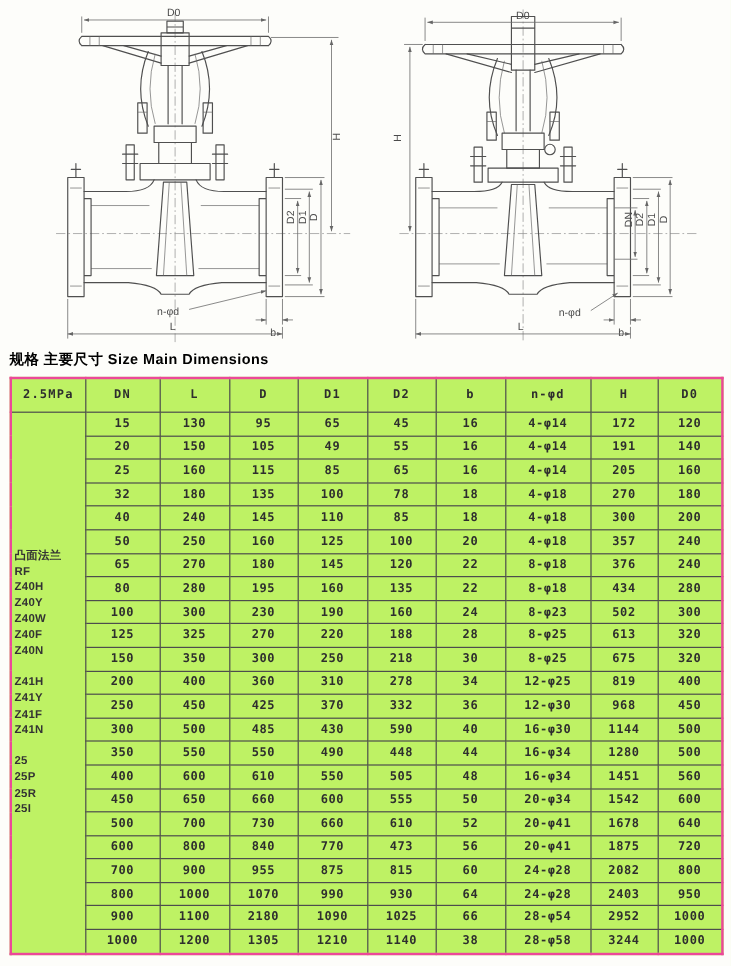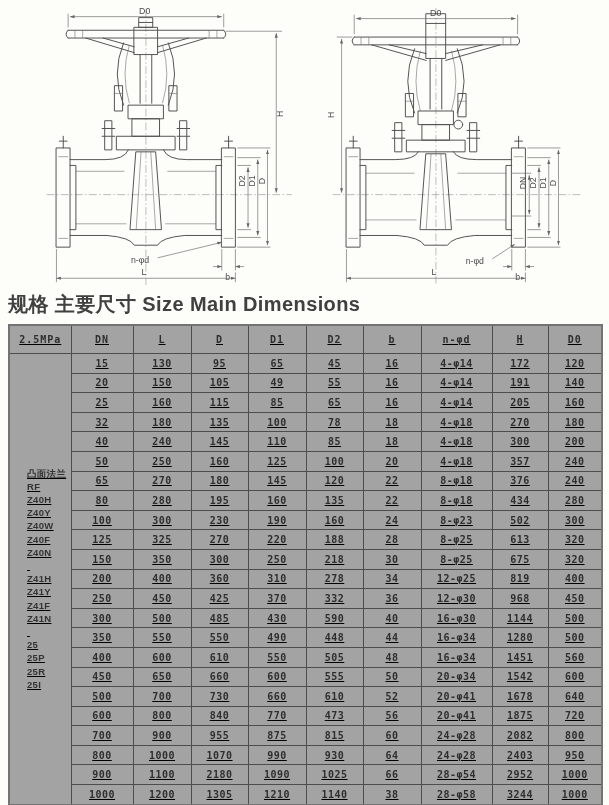--- a/index.html
+++ b/index.html
@@ -7,30 +7,30 @@
 
   
   .drawings{height:288px;display:flex;justify-content:space-between;box-sizing:border-box;padding:4px 6px 0 24px;}
   svg .g{stroke:#4f4f4f;fill:none;stroke-width:1;stroke-linejoin:round;stroke-linecap:round;}
   svg .thin{stroke:#6a6a6a;fill:none;stroke-width:.6;}
   svg .dim{stroke:#6f6f6f;fill:none;stroke-width:.7;}
   svg .cl{stroke:#8f8f8f;fill:none;stroke-width:.6;stroke-dasharray:8 2.5 1.5 2.5;}
   svg text{font-size:9px;fill:#4b4b4b;font-family:"Liberation Sans",sans-serif;}
 
   
-  .title{margin:3px 0 6px 8px;font-size:20px;font-weight:bold;color:#404040;letter-spacing:.4px;}
+  .title{margin:3px 0 6px 8px;font-size:12px;font-weight:bold;color:#000000;letter-spacing:.4px;}
 
   
-  table.dims{border-collapse:collapse;table-layout:fixed;width:593px;margin-left:8px;background:#a3a3a3;
-             border:2px solid #737373;text-decoration:underline;}
+  table.dims{border-collapse:collapse;table-layout:fixed;width:593px;margin-left:8px;background:#bef264;
+             border:2px solid #ec4899;}
   table.dims th,table.dims td{border:1px solid #4d4d4d;padding:0;text-align:center;
              font-family:"DejaVu Sans Mono","Liberation Mono",monospace;color:#2e2e2e;}
   table.dims th{height:27px;font-size:10px;font-weight:bold;letter-spacing:1px;}
   table.dims td{height:18.6px;font-size:10px;font-weight:bold;letter-spacing:.5px;}
-  table.dims td.side{vertical-align:middle;text-align:left;padding-left:17px;
+  table.dims td.side{vertical-align:middle;text-align:left;padding-left:2px;
              font-family:"Liberation Sans",sans-serif;}
   table.dims td.side div{font-size:9.5px;line-height:13.2px;font-weight:bold;letter-spacing:.3px;color:#333;}
 </style>
 </head>
 <body>
 
 <div class="page">
 
   <div class="drawings">
 

